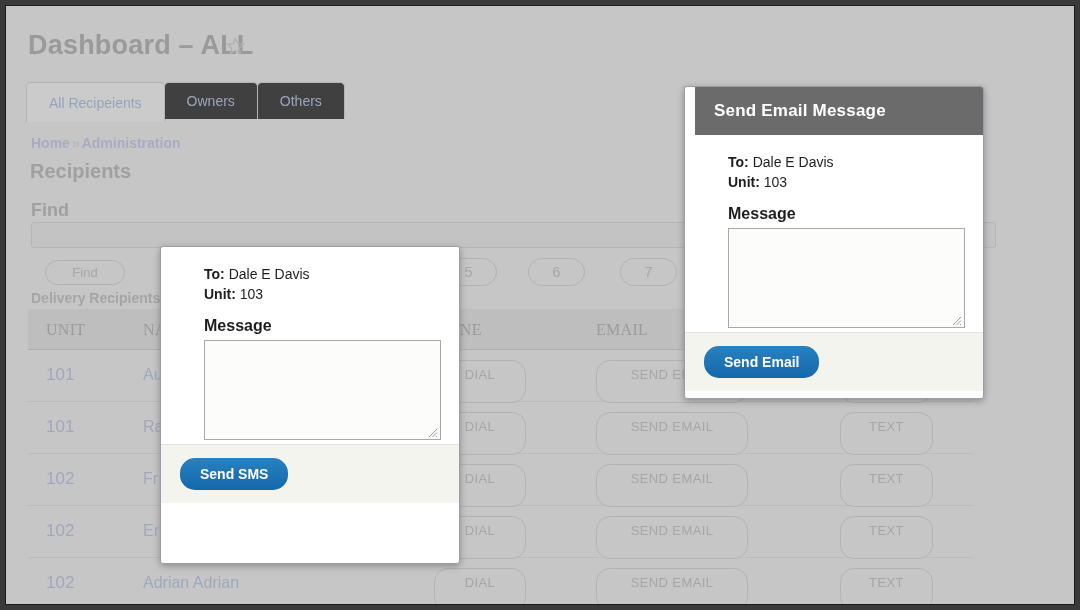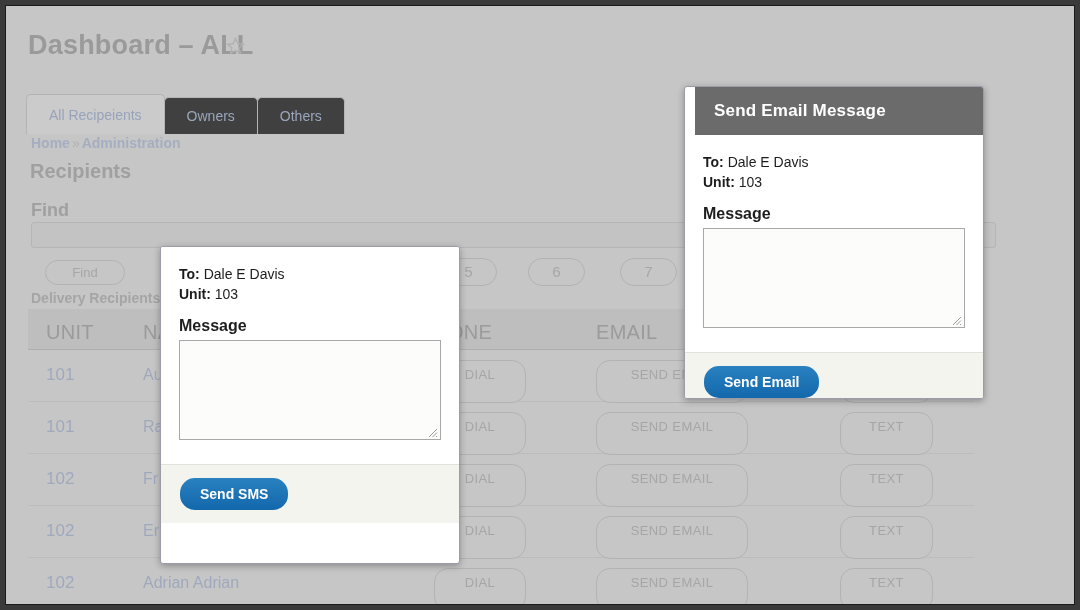--- a/index.html
+++ b/index.html
@@ -22,22 +22,22 @@
     position:absolute;left:22px;top:24px;
     font-size:27px;font-weight:bold;color:#9a9a9a;
     letter-spacing:.2px;white-space:nowrap;
   }
   .star-icon{
     position:absolute;left:219px;top:30px;width:21px;height:20px;
   }
 
   
   .tabbar{
-    position:absolute;left:20px;top:88px;height:40px;
-    display:flex;align-items:flex-end;
+    position:absolute;left:20px;top:76px;height:40px;
+    display:flex;
   }
   .tab{
     height:37px;line-height:37px;padding:0 22px;
     font-size:14px;color:#9aa6bc;
     background:#404040;
     border:1px solid #b4b4b4;border-bottom:none;
     border-radius:5px 5px 0 0;
     margin-right:-1px;
     box-sizing:border-box;
     white-space:nowrap;
@@ -87,21 +87,21 @@
 
   
   .table{position:absolute;left:22px;top:303px;width:946px;}
   .thead{
     height:40px;background:#bebebe;
     border-bottom:1px solid #afafaf;
     position:relative;
   }
   .thead .th{
     position:absolute;top:12px;
-    font-size:20px;color:#9b9b9b;letter-spacing:.3px;
+    font-size:16px;color:#9b9b9b;letter-spacing:.3px;font-family:Liberation Serif, serif;
   }
   .trow{
     height:51px;position:relative;
     border-bottom:1px solid #bcbcbc;
   }
   .cell-unit{position:absolute;left:18px;top:15px;font-size:17px;color:#9fa9bd;}
   .cell-name{position:absolute;left:115px;top:16px;font-size:16px;color:#9fa9bd;white-space:nowrap;}
   .cell-btn{
     position:absolute;top:10px;height:43px;line-height:27px;
     font-size:13px;letter-spacing:.4px;
@@ -123,21 +123,21 @@
   .modal-header{
     height:48px;background:#6b6b6b;
     display:flex;align-items:center;
     padding-left:19px;
     box-sizing:border-box;
     margin-left:10px;
   }
   .modal-title{
     color:#ffffff;font-size:17px;font-weight:bold;letter-spacing:.2px;
   }
-  .modal-body{padding:17px 18px 24px 18px;background:#fff;}
+  .modal-body{padding:17px 18px 4px 18px;background:#fff;margin-left:25px;}
   .modal-line{font-size:14px;color:#1d1d1d;line-height:20px;}
   .modal-line b{font-weight:bold;}
   .modal-field-label{
     font-size:16px;font-weight:bold;color:#1d1d1d;
     margin-top:13px;margin-bottom:5px;
   }
   .modal-textarea{
     width:100%;height:100px;
     background:#fcfcfa;border:1px solid #a8a8a8;
     box-sizing:border-box;position:relative;

